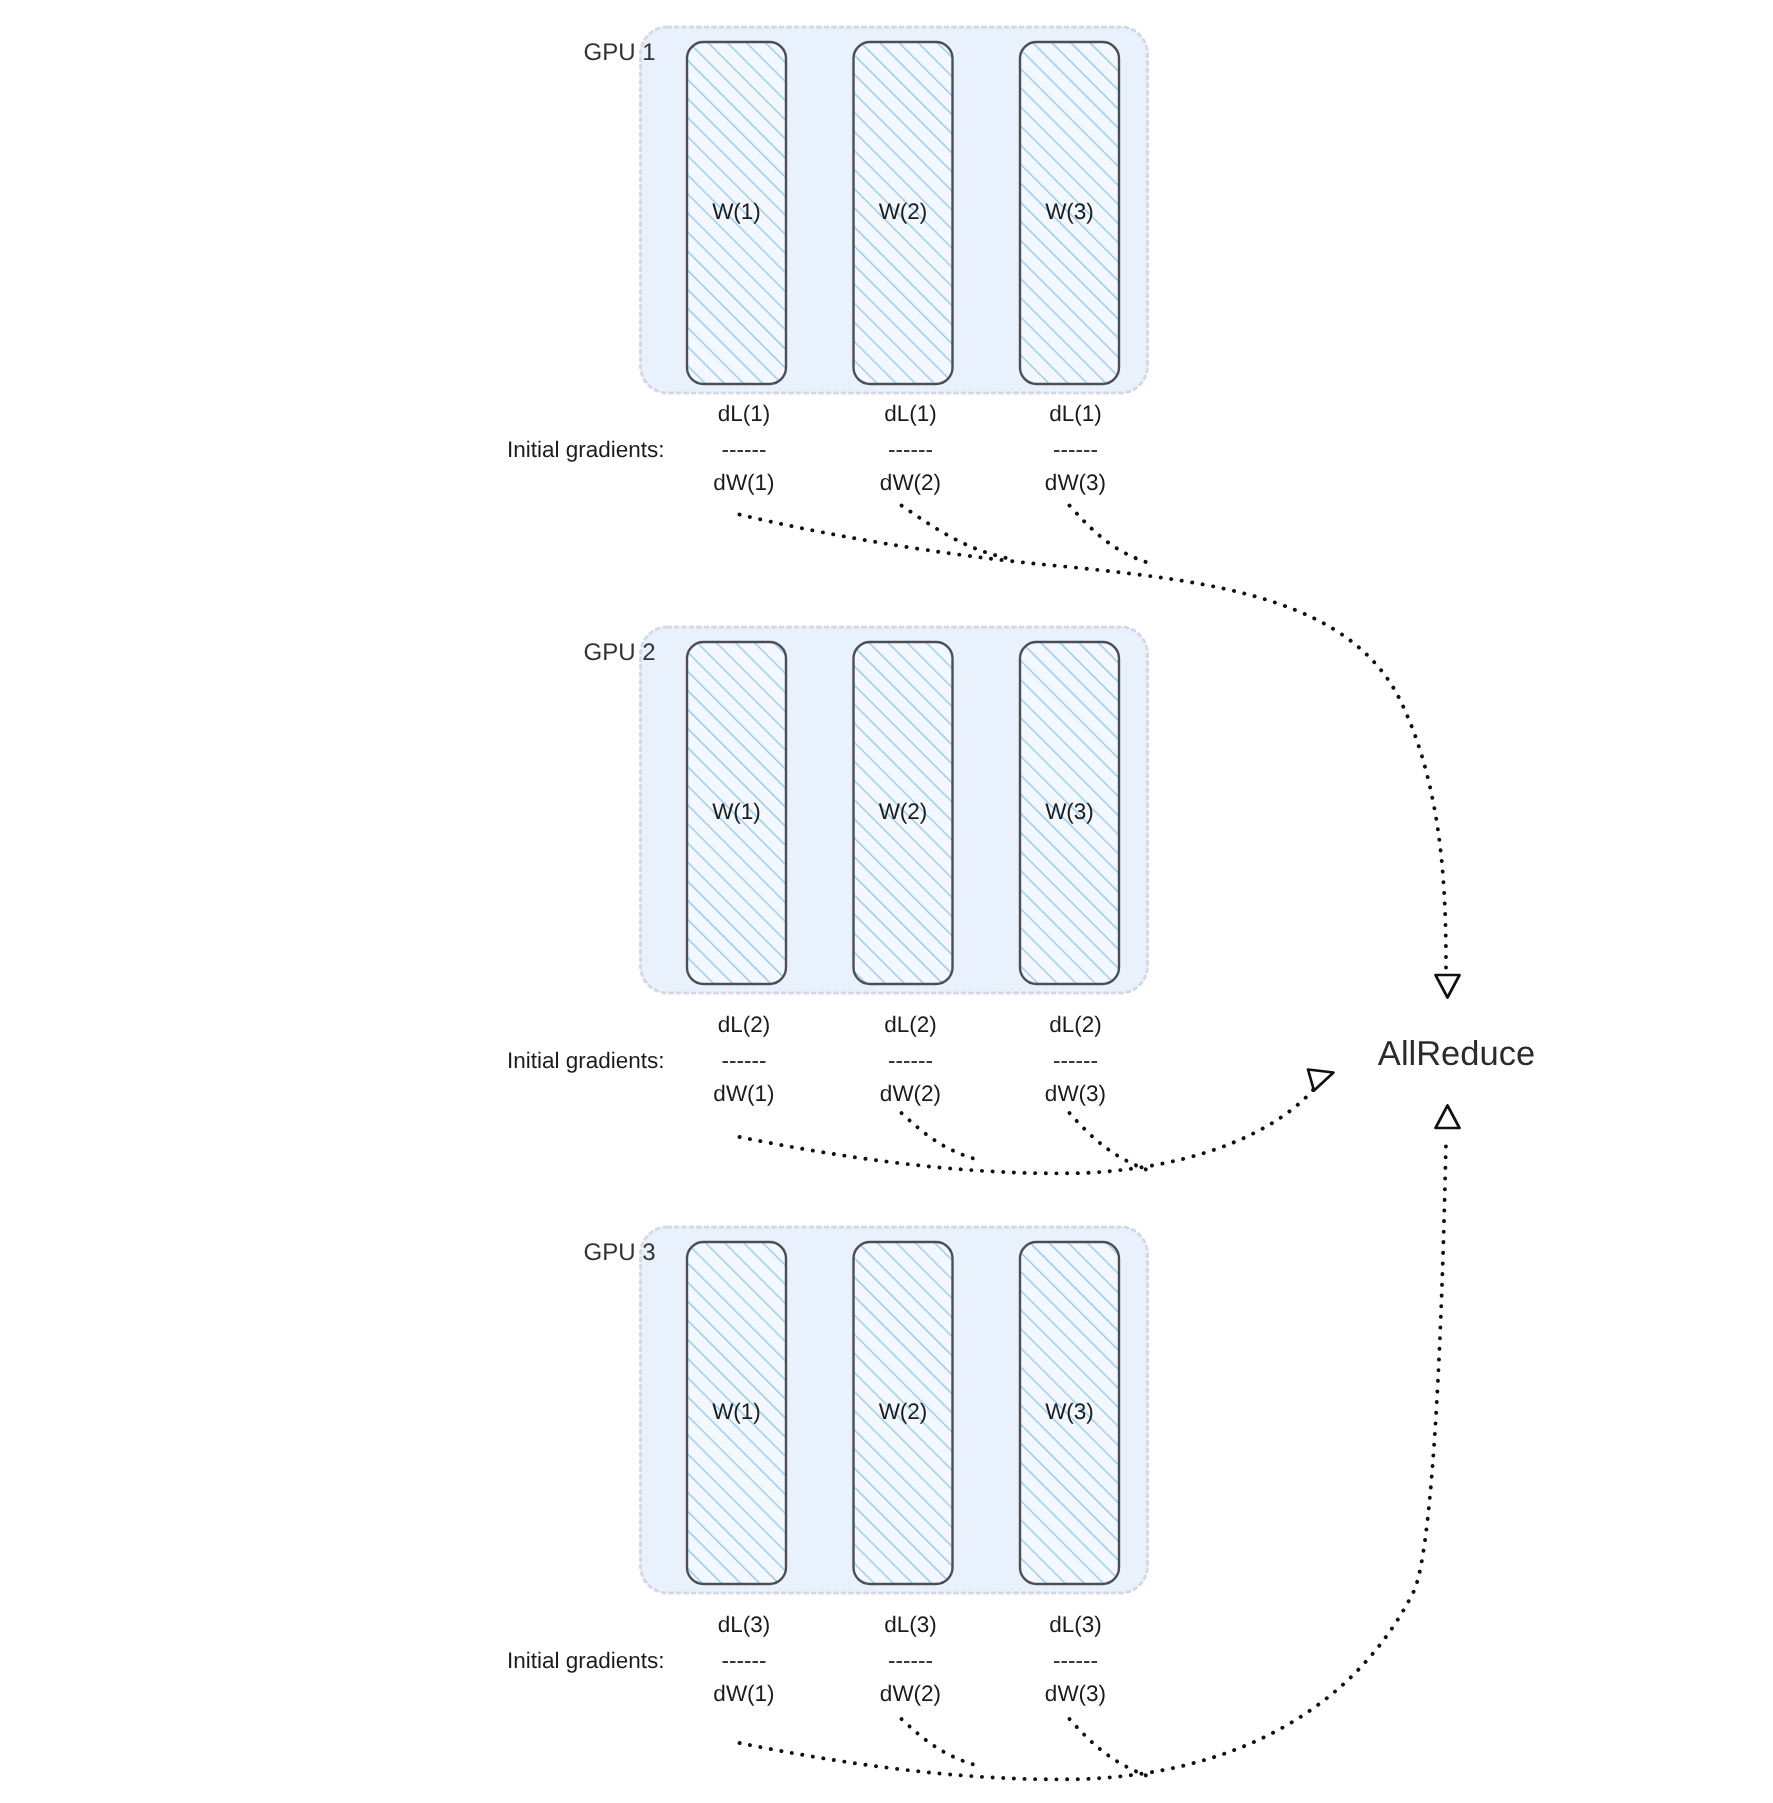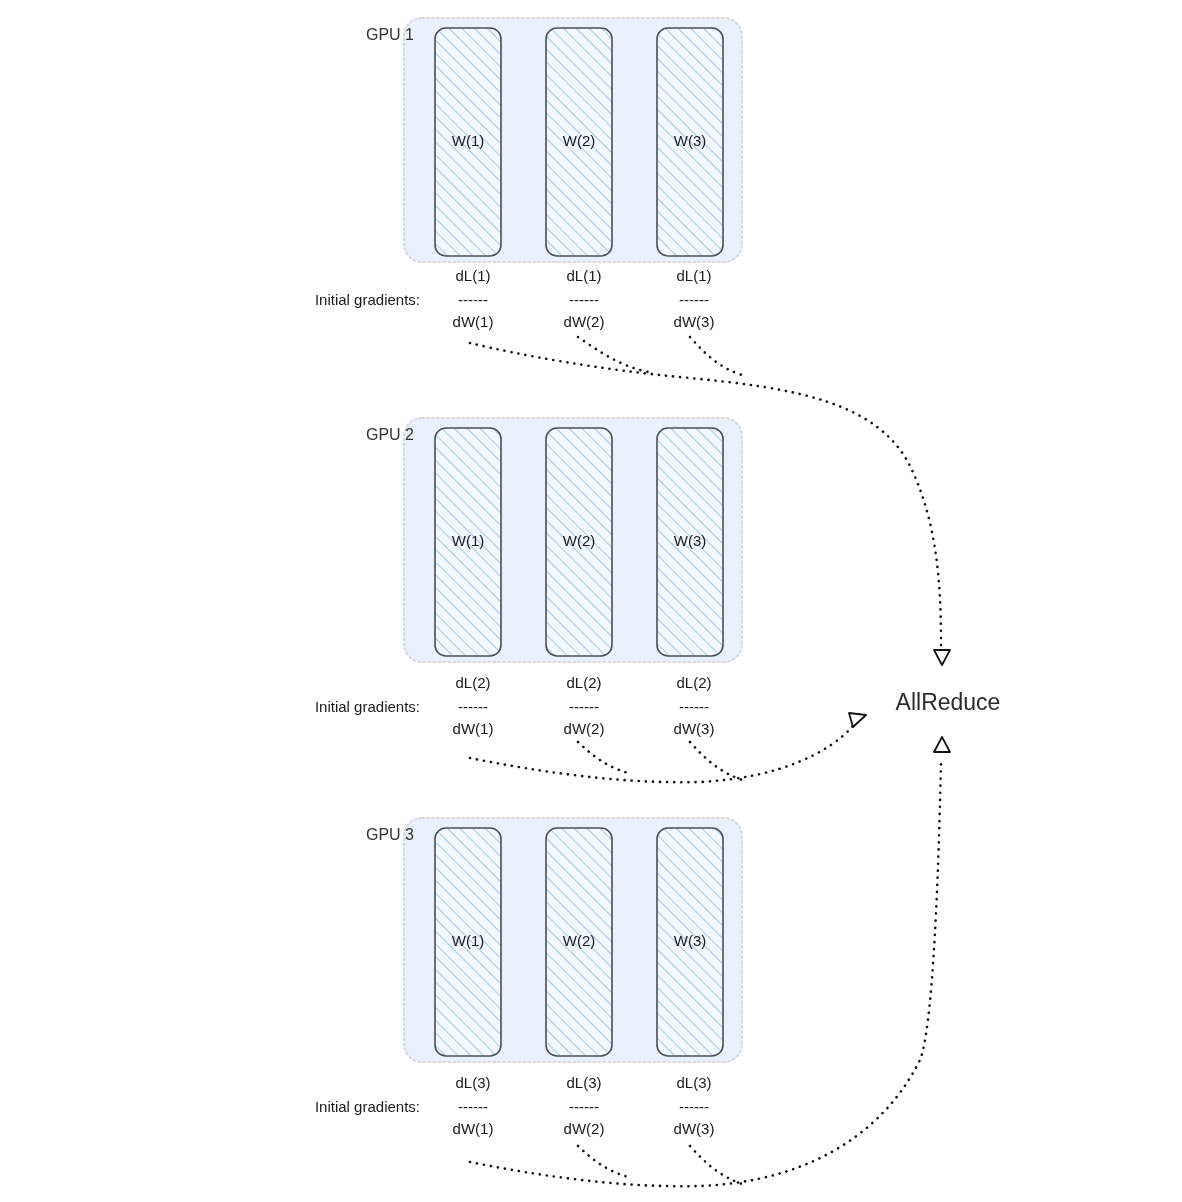--- a/index.html
+++ b/index.html
@@ -11,20 +11,21 @@
     font-family: "Liberation Sans", sans-serif;
     width: 1182px;
     height: 1202px;
     overflow: hidden;
   }
   #diagram-root {
     position: relative;
     width: 1086px;
     height: 1202px;
     background: #ffffff;
+    margin-left: 23px;
   }
   svg#diagram-svg {
     position: absolute;
     top: 0;
     left: 0;
     width: 1182px;
     height: 1202px;
     display: block;
   }
   .gpu-label {

